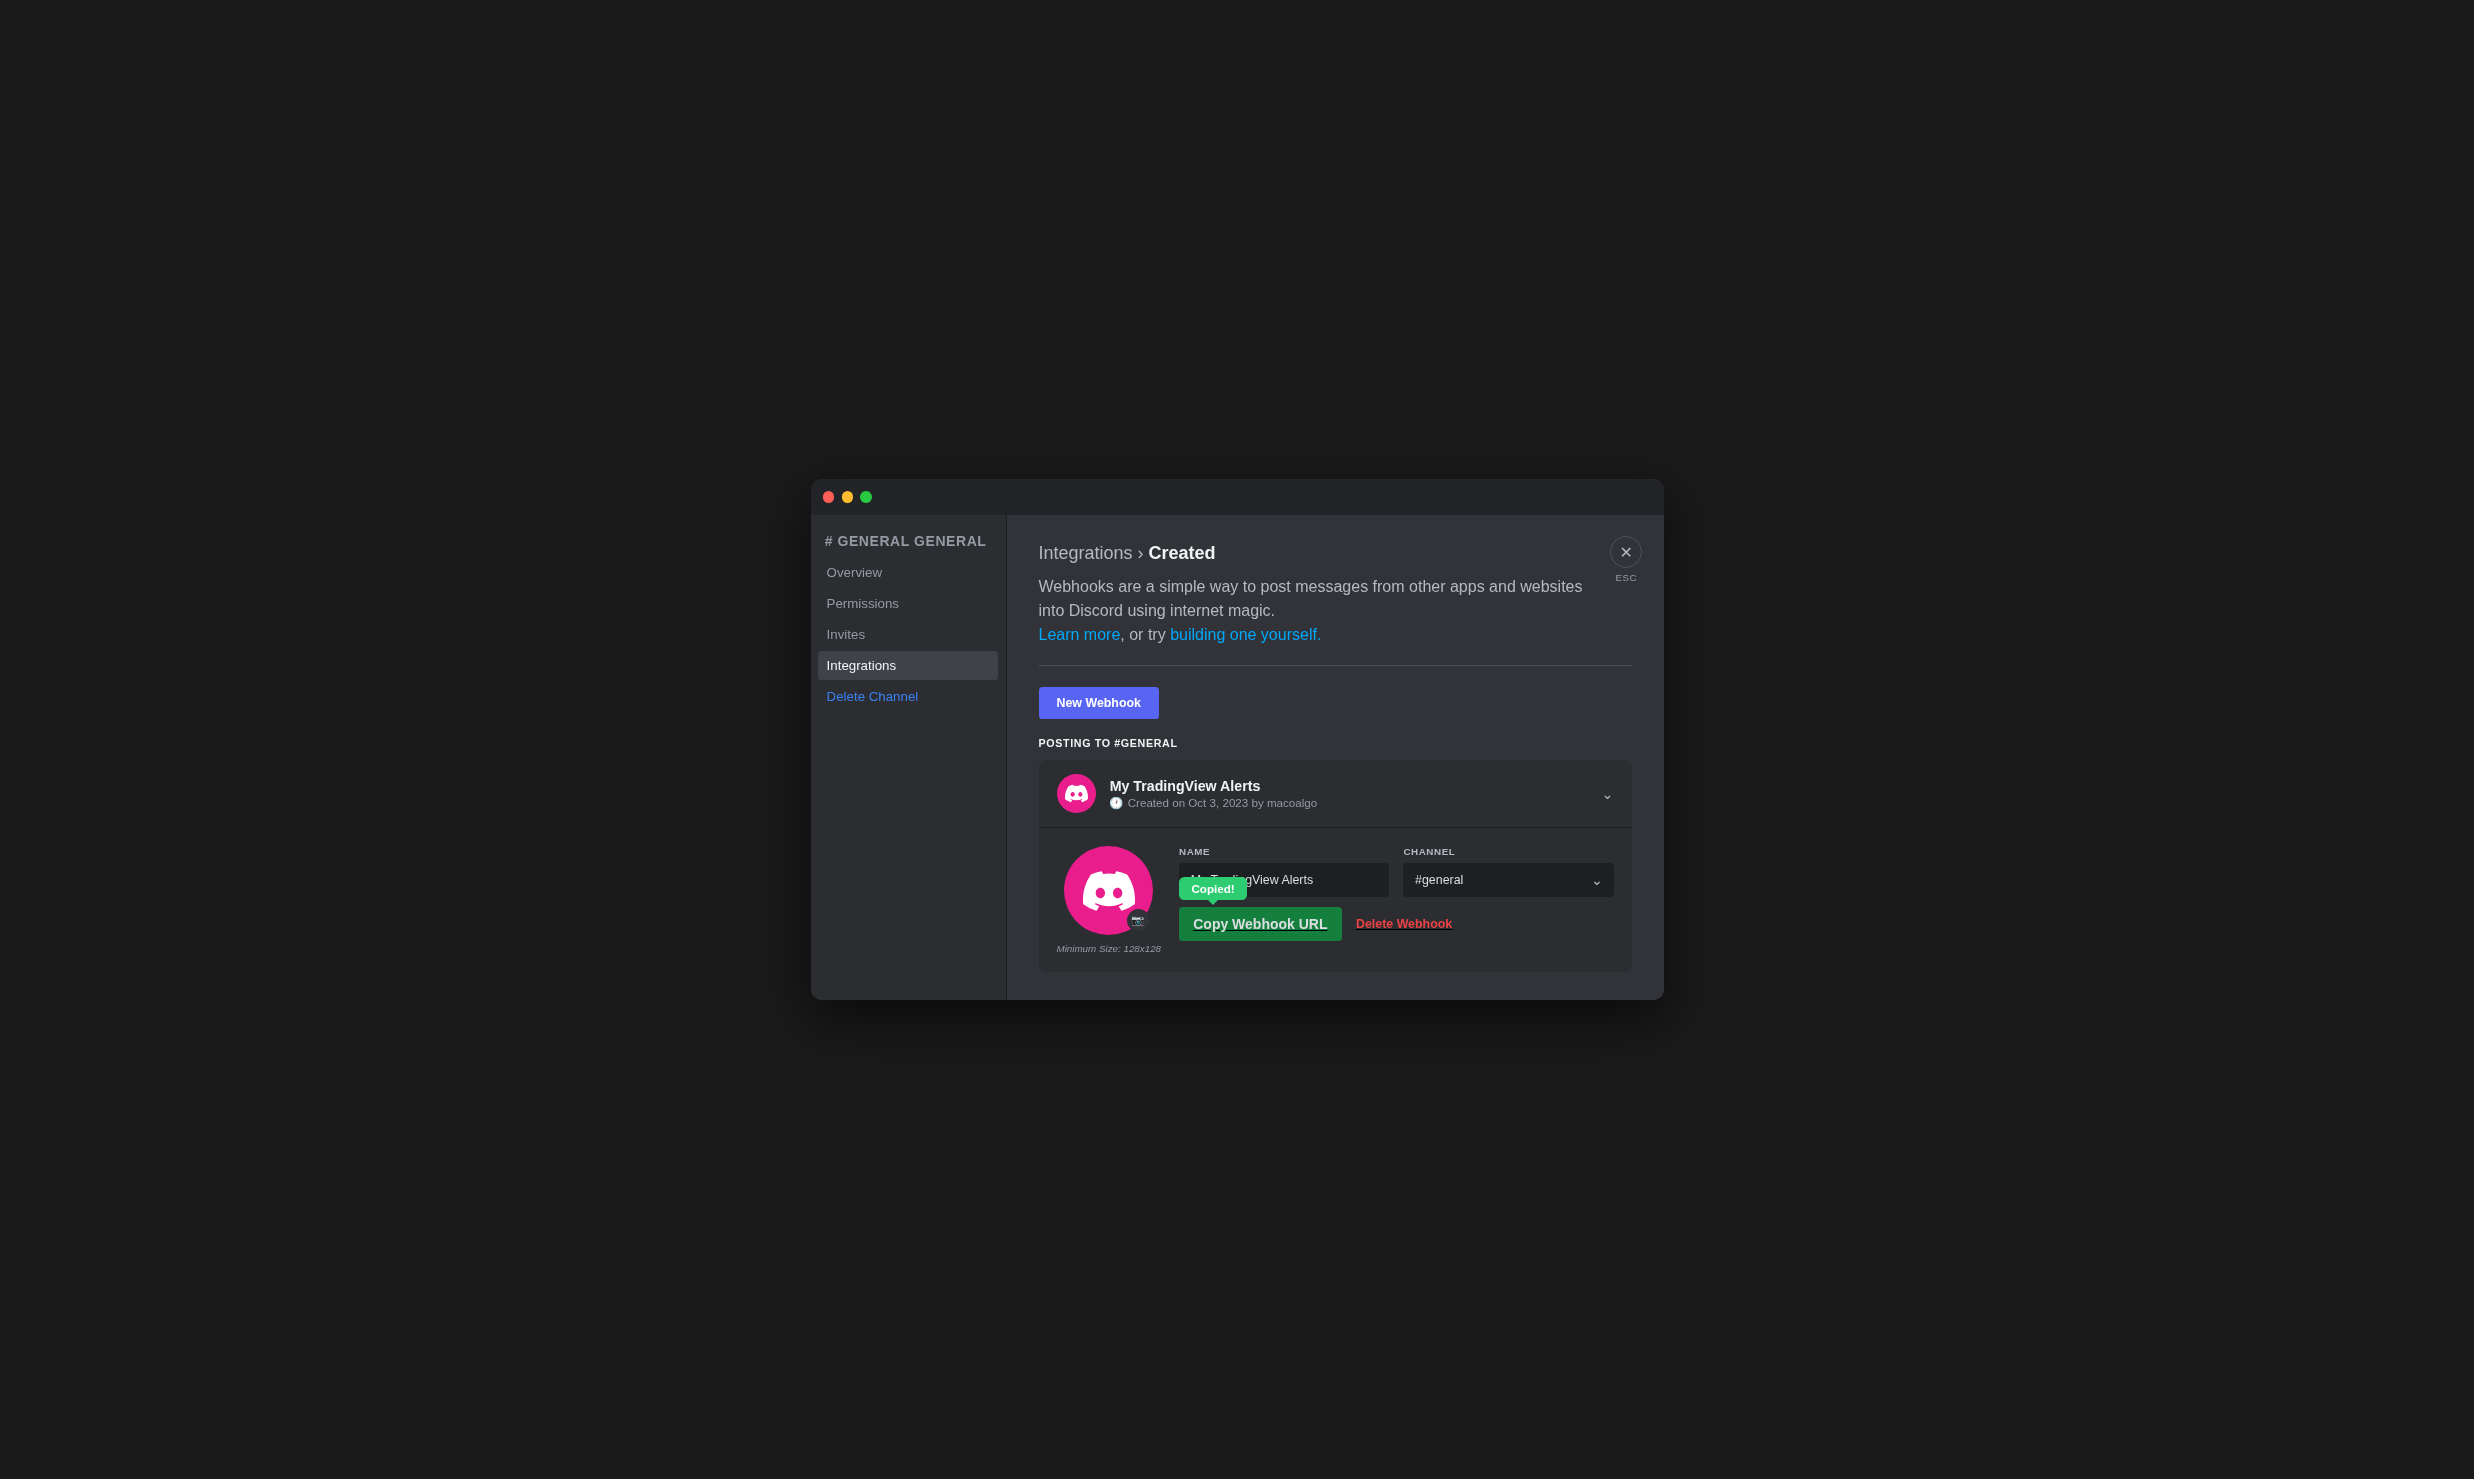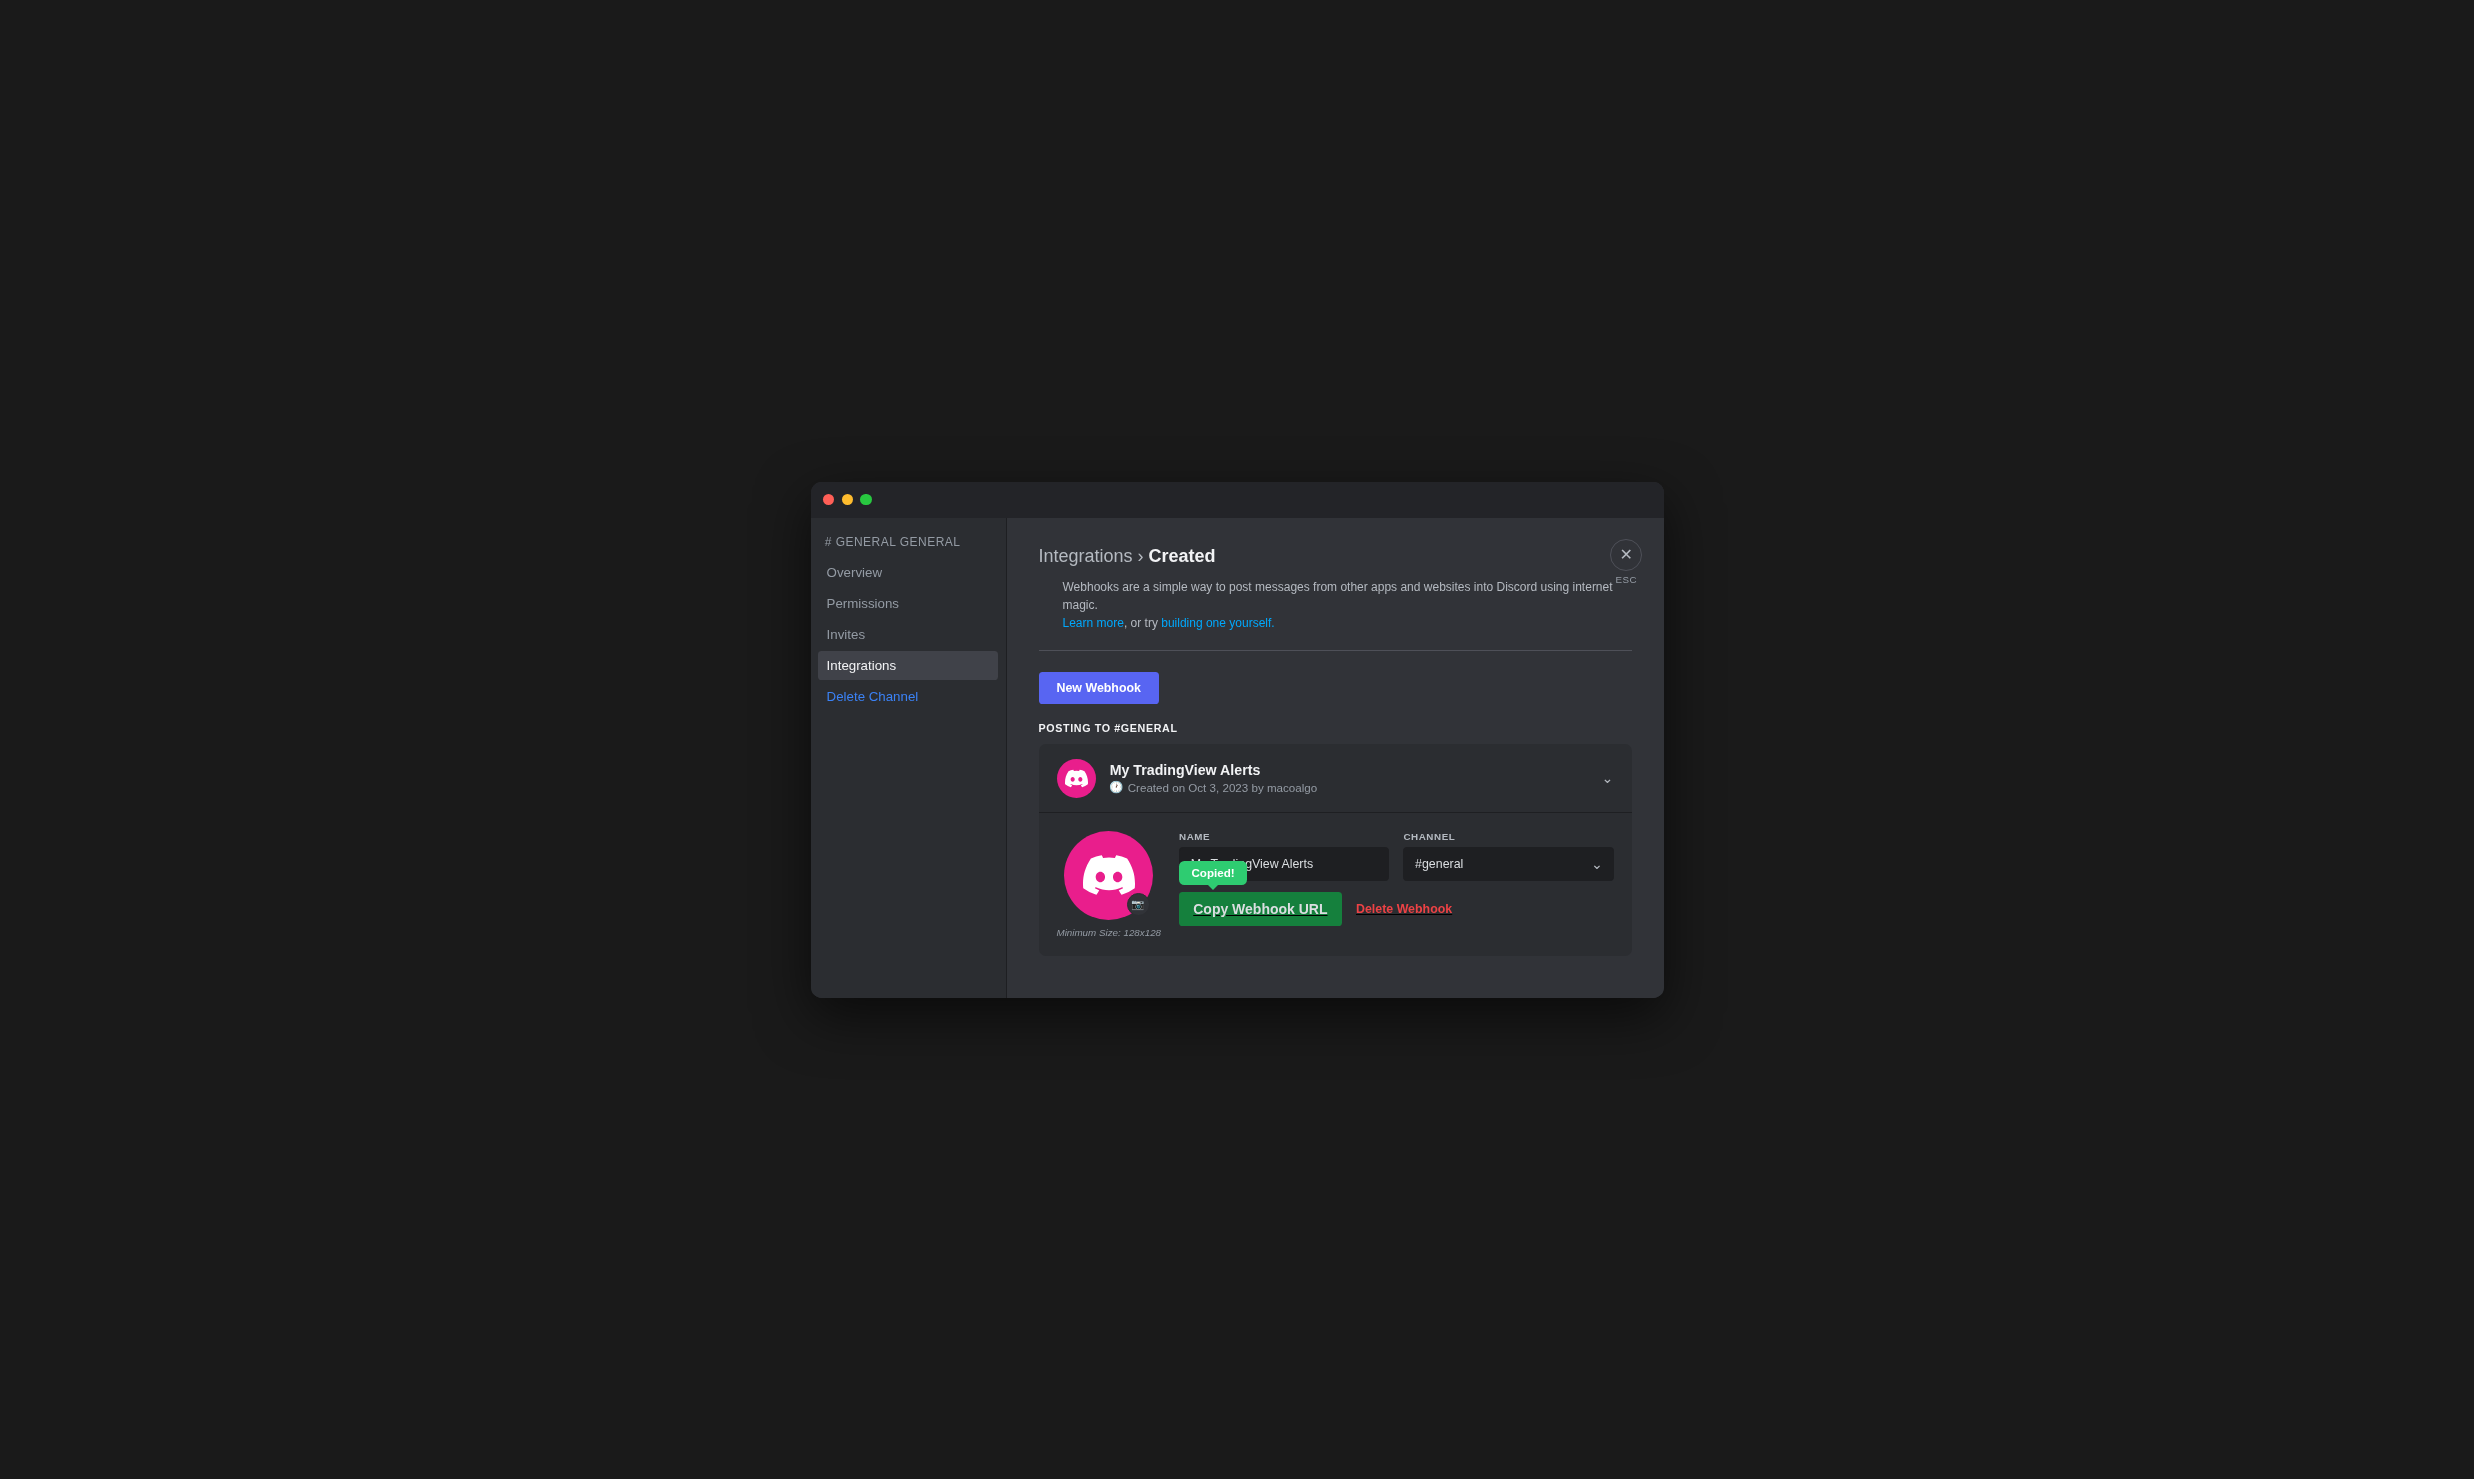--- a/index.html
+++ b/index.html
@@ -52,22 +52,22 @@
 
     .sidebar {
       width: 196px;
       background: #2b2d31;
       padding: 14.2px 7.1px;
       flex-shrink: 0;
       border-right: 0.9px solid #1e1f22;
     }
 
     .sidebar-channel-header {
-      font-size: 12px;
-      font-weight: 400;
+      font-size: 14px;
+      font-weight: 700;
       color: #949ba4;
       text-transform: uppercase;
       letter-spacing: 0.04em;
       padding: 3.6px 7.1px 9px;
     }
 
     .sidebar-item {
       display: flex;
       align-items: center;
       justify-content: space-between;
@@ -137,26 +137,25 @@
       color: #b5bac1;
       margin-bottom: 10.7px;
     }
 
     .breadcrumb .current {
       font-weight: 700;
       color: #f2f3f5;
     }
 
     .description {
-      font-size: 12px;
+      font-size: 16px;
       color: #b5bac1;
       line-height: 1.5;
       max-width: 569px;
       margin-bottom: 18px;
-      margin-left: 24px;
     }
 
     .description a {
       color: #00a8fc;
       text-decoration: none;
     }
 
     .divider {
       height: 0.9px;
       background: #4e5058;

